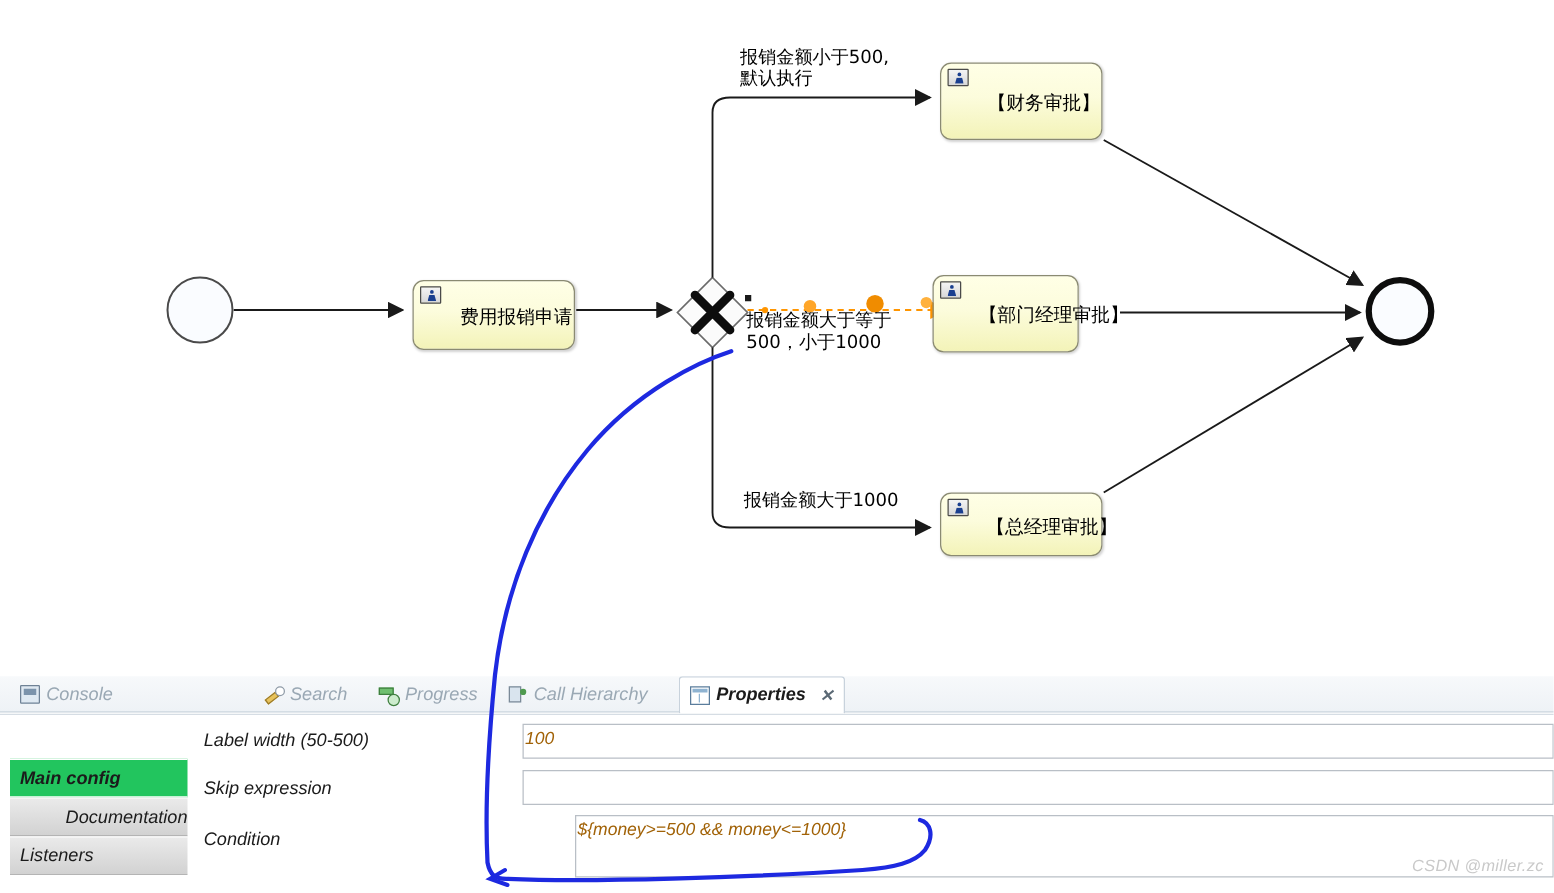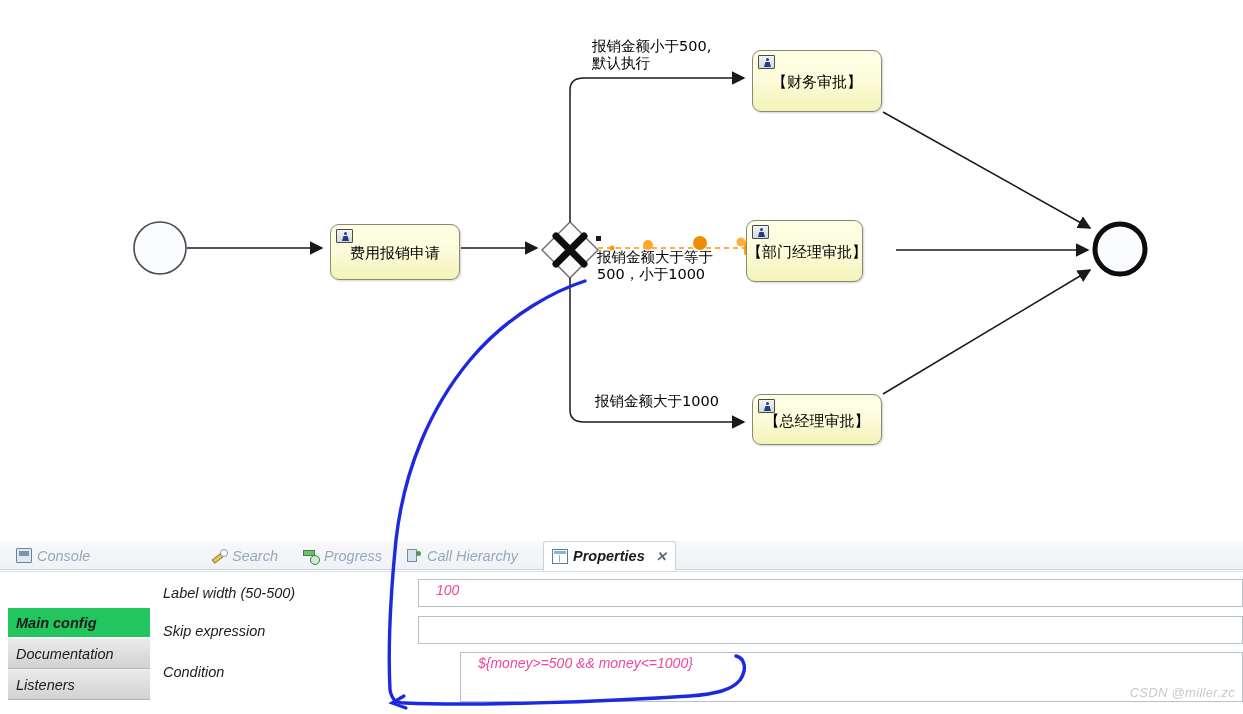--- a/index.html
+++ b/index.html
@@ -35,20 +35,21 @@
     box-shadow: 1px 1px 2px rgba(0,0,0,0.18);
   }
   .task-box .task-label {
     position: absolute; left: 0; right: 0; top: 50%;
     transform: translateY(-42%);
     text-align: center;
     font-size: 15px;
     color: #000;
     font-family: "DejaVu Sans", "Liberation Sans", sans-serif;
     white-space: nowrap;
+    padding-left: 36px;
   }
   .task-icon {
     position: absolute; left: 5px; top: 4px;
     width: 17px; height: 14px;
     border: 1px solid #4a4a4a;
     background: linear-gradient(to bottom,#f4f4f4,#d8d8d8);
     border-radius: 1px;
   }
   .task-icon::before {
     content: ""; position: absolute; left: 7px; top: 2px;
@@ -132,23 +133,23 @@
   }
   .form-label {
     position: absolute; left: 163px;
     font-size: 14.5px; color: #1b1b1b;
     white-space: nowrap;
   }
   .form-input {
     position: absolute; left: 418px; right: 0;
     border: 1px solid #b9bfc6;
     background: #ffffff;
-    font-size: 14px; color: #ec4899;
+    font-size: 14px; color: #a16207;
     font-family: "Liberation Sans", sans-serif;
-    padding: 2px 17px;
+    padding: 2px 1px;
     display: flex; align-items: flex-start;
     outline: none;
   }
   #watermark {
     position: absolute; right: 8px; top: 685px;
     font-size: 13px; color: #c9c9c9;
     font-family: "Liberation Sans", sans-serif;
     letter-spacing: 0.3px;
   }
   #annotation { position: absolute; left: 0; top: 0; pointer-events: none; }
@@ -259,21 +260,21 @@
         <span class="closeg">✕</span>
       </div>
     </div>
 
     <div id="props-body">
 
       <div id="prop-nav">
         <div class="nav-item selected" style="top:35px;">
           <span>Main config</span>
         </div>
-        <div class="nav-item" style="top:66px;">
+        <div class="nav-item" style="top:66px;justify-content:flex-end;">
           <span>Documentation</span>
         </div>
         <div class="nav-item" style="top:97px;">
           <span>Listeners</span>
         </div>
       </div>
 
       <div class="form-label" style="top:13px;">Label width (50-500)</div>
       <div class="form-label" style="top:51px;">Skip expression</div>
       <div class="form-label" style="top:92px;">Condition</div>

